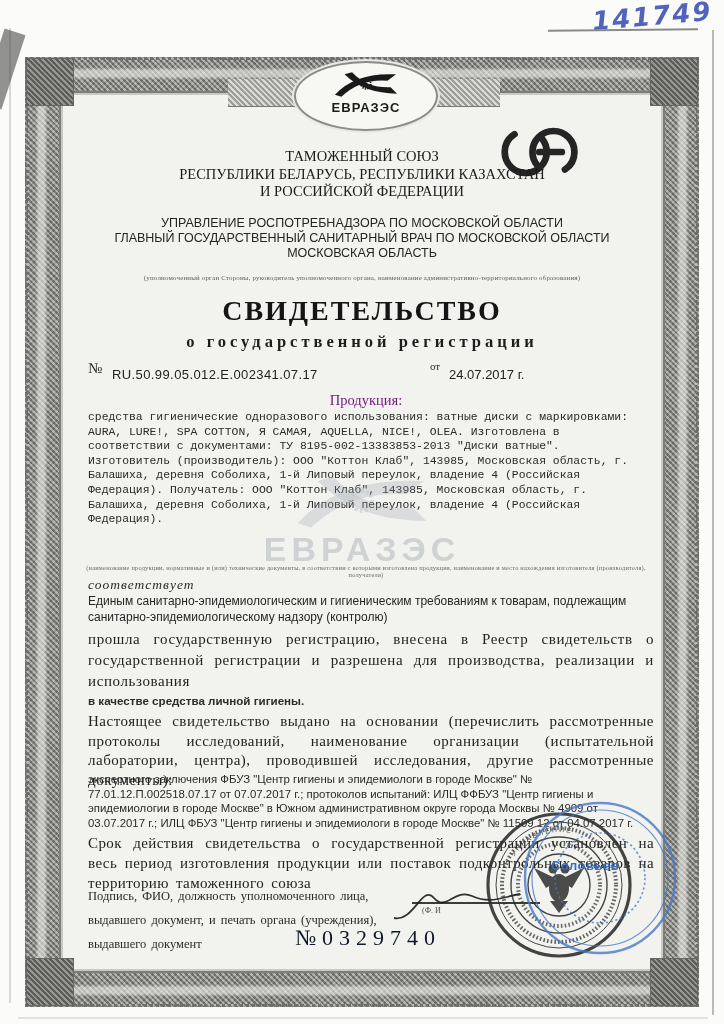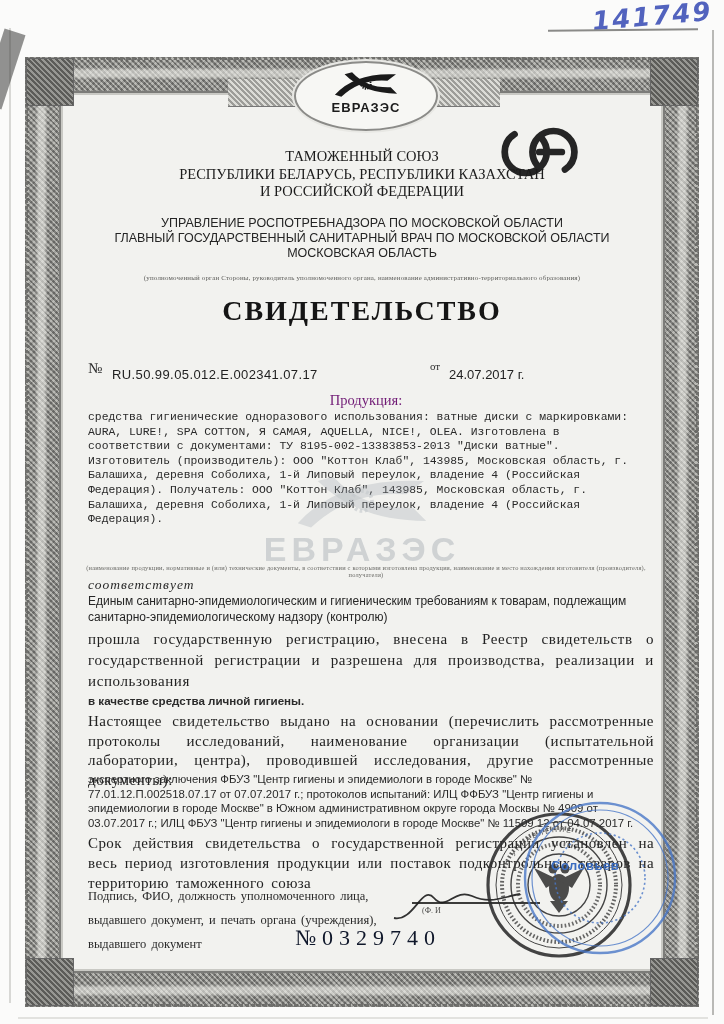--- a/index.html
+++ b/index.html
@@ -155,20 +155,21 @@
 
   <div class="center-block authority" style="top:216px">
     <div>УПРАВЛЕНИЕ РОСПОТРЕБНАДЗОРА ПО МОСКОВСКОЙ ОБЛАСТИ</div>
     <div>ГЛАВНЫЙ ГОСУДАРСТВЕННЫЙ САНИТАРНЫЙ ВРАЧ ПО МОСКОВСКОЙ ОБЛАСТИ</div>
     <div>МОСКОВСКАЯ ОБЛАСТЬ</div>
   </div>
 
   <div class="center-block caption caption1" style="top:274px">(уполномоченный орган Стороны, руководитель уполномоченного органа, наименование административно-территориального образования)</div>
 
   <div class="center-block title-main" style="top:295px">СВИДЕТЕЛЬСТВО</div>
+  <div class="center-block title-sub" style="top:332px">о государственной регистрации</div>
 
   <div class="no-sign">№</div>
   <div class="reg-number">RU.50.99.05.012.Е.002341.07.17</div>
   <div class="ot">от</div>
   <div class="reg-date">24.07.2017 г.</div>
 
   <div class="para product-label">Продукция:</div>
   <div class="para product-text">средства гигиенические одноразового использования: ватные диски с маркировками: AURA, LURE!, SPA COTTON, Я САМАЯ, AQUELLA, NICE!, OLEA. Изготовлена в соответствии с документами: ТУ 8195-002-13383853-2013 "Диски ватные". Изготовитель (производитель): ООО "Коттон Клаб", 143985, Московская область, г. Балашиха, деревня Соболиха, 1-й Липовый переулок, владение 4 (Российская Федерация). Получатель: ООО "Коттон Клаб", 143985, Московская область, г. Балашиха, деревня Соболиха, 1-й Липовый переулок, владение 4 (Российская Федерация).</div>
 
   <div class="watermark">

